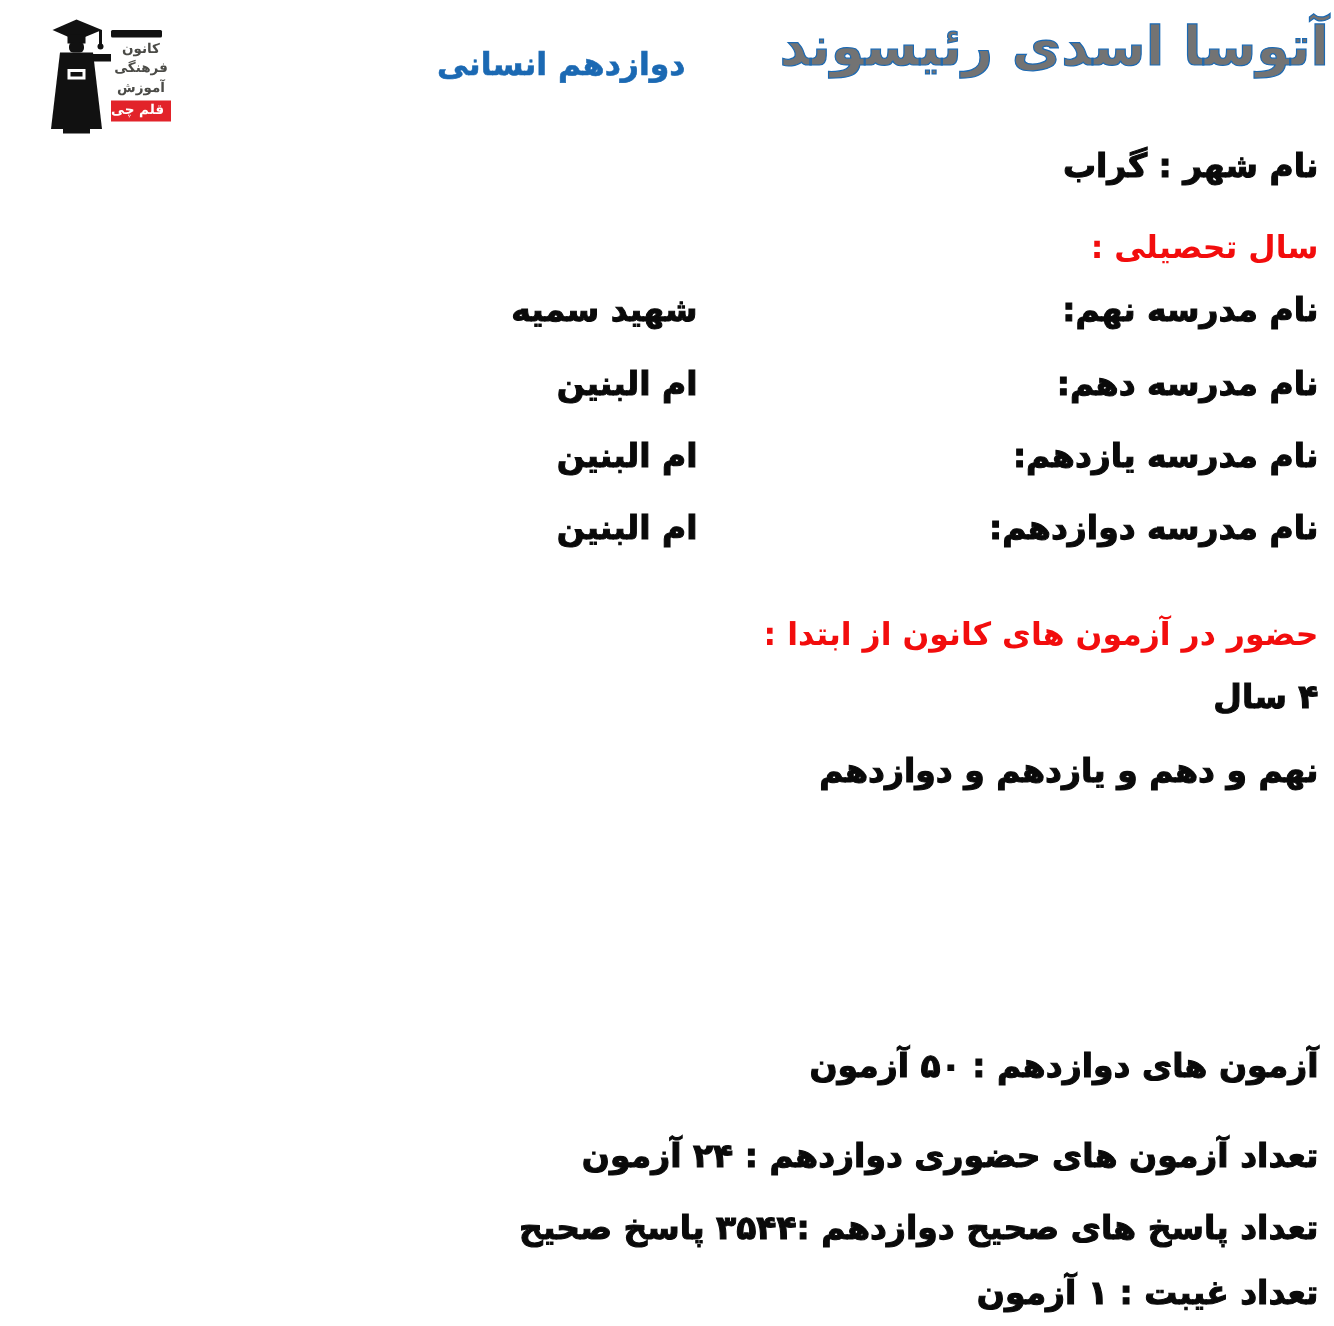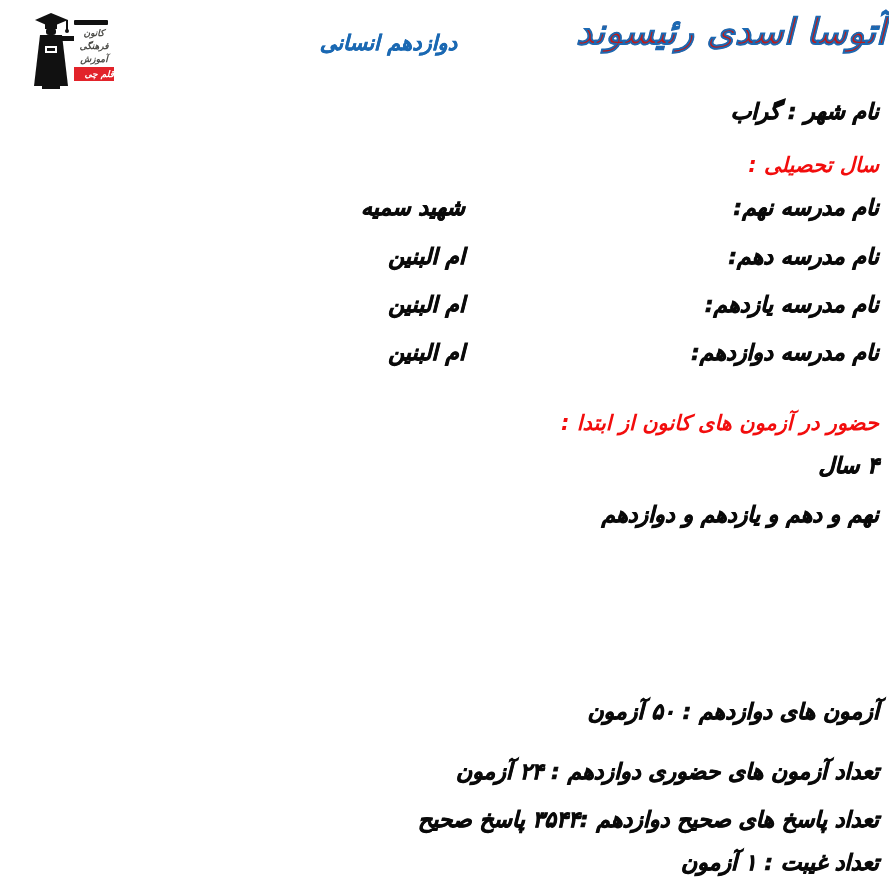--- a/index.html
+++ b/index.html
@@ -2,46 +2,45 @@
 <html lang="fa"><head>
 <meta charset="utf-8">
 <style>
   html,body{margin:0;padding:0;background:#ffffff;}
   .page{
     position:relative;
     width:889px;height:884px;
     background:#ffffff;
     overflow:hidden;
     font-family:"DejaVu Sans", sans-serif;
-    font-style:italic;
   }
   
   .logo{
     position:absolute;left:28px;top:8px;width:86px;height:84px;
     display:flex;flex-direction:row;align-items:flex-start;
   }
   .logo-figure{width:46px;height:82px;flex:0 0 auto;}
   .logo-textcol{
     width:40px;margin-top:12px;display:flex;flex-direction:column;
   }
   .logo-armbar{height:5px;width:34px;background:#111;margin-bottom:2px;border-radius:1px;}
   .logo-word{
     font-size:9px;line-height:13px;color:#4b4b47;
     direction:rtl;text-align:center;white-space:nowrap;font-weight:bold;
   }
   .logo-badge{
     margin-top:1px;width:40px;height:14px;background:#e2232a;
     color:#ffffff;font-size:9px;line-height:14px;font-weight:bold;
-    direction:rtl;text-align:right;white-space:nowrap;
+    direction:rtl;text-align:left;white-space:nowrap;
   }
   
   .student-name{
     position:absolute;top:6px;right:3px;
     font-size:36px;line-height:52px;font-weight:bold;
-    color:#b91c1c;-webkit-text-stroke:0.8px #1b69b3;
+    color:#737373;-webkit-text-stroke:0.8px #1b69b3;
     direction:rtl;white-space:nowrap;
   }
   .grade-field{
     position:absolute;top:27px;right:432px;
     font-size:21px;line-height:32px;font-weight:bold;
     color:#1b69b3;-webkit-text-stroke:0.4px #1b69b3;
     direction:rtl;white-space:nowrap;
   }
   
   .line{

